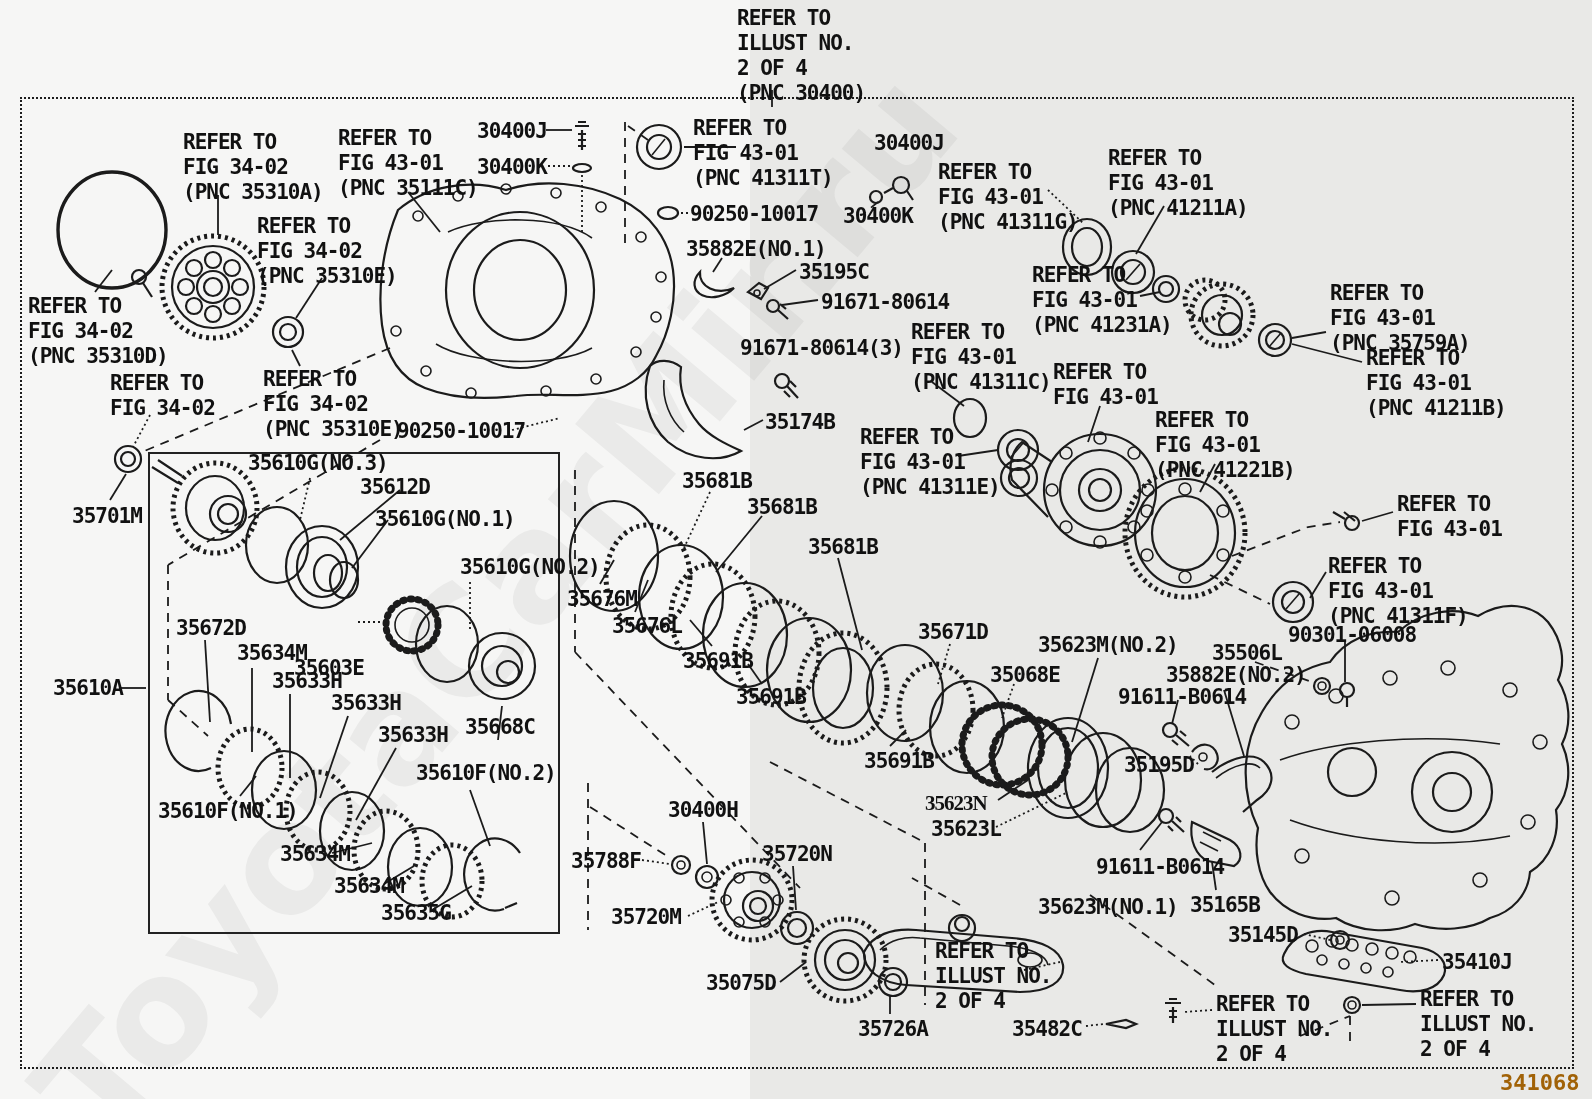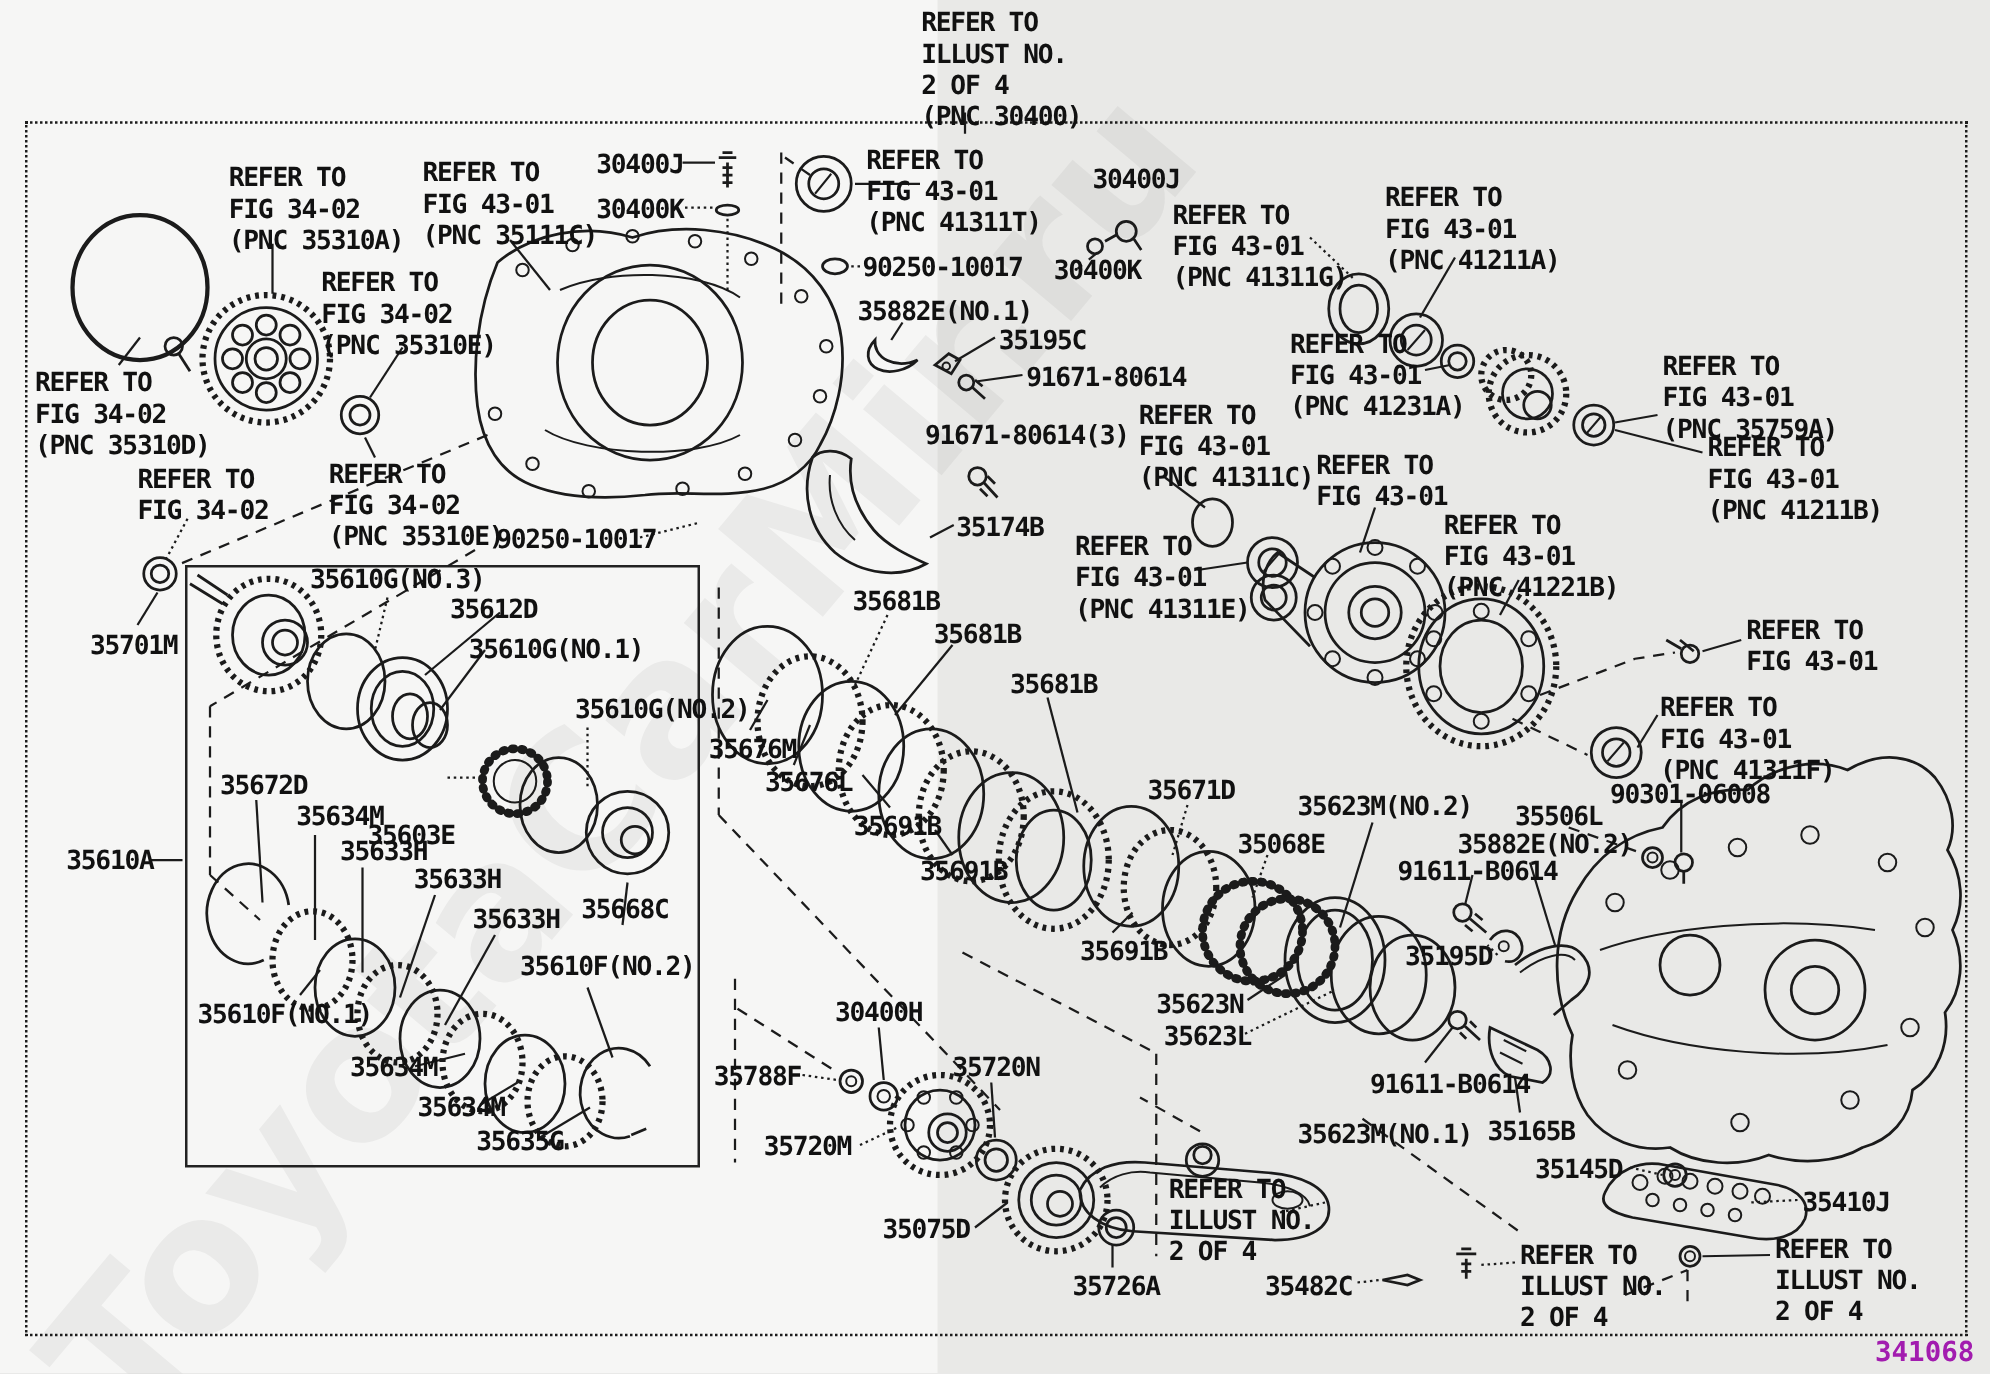--- a/index.html
+++ b/index.html
@@ -12,21 +12,21 @@
   .outer-border{position:absolute;left:20px;top:97px;width:1550px;height:968px;
                 border:2px dotted #1c1c1c;}
   .inner-box{position:absolute;left:148px;top:452px;width:408px;height:478px;
              border:2px solid #222;}
   .art{position:absolute;left:0;top:0;}
   .plabel{position:absolute;font:700 21px/23px "DejaVu Sans Mono",monospace;
           letter-spacing:-1px;white-space:nowrap;color:#111;}
   .refblock{position:absolute;font:700 21px/25px "DejaVu Sans Mono",monospace;
             letter-spacing:-1px;white-space:nowrap;color:#111;}
   .figure-code{position:absolute;left:1500px;top:1071px;font:700 22px/24px "DejaVu Sans Mono",monospace;
-               letter-spacing:0;color:#a21caf;}
+               letter-spacing:0;color:#a16207;}
   svg *{vector-effect:non-scaling-stroke;}
   .ln{fill:none;stroke:#1b1b1b;stroke-width:2.2;}
   .thin{fill:none;stroke:#1b1b1b;stroke-width:1.6;}
   .teeth{fill:none;stroke:#1b1b1b;stroke-width:5;stroke-dasharray:3 4;}
   .balls{fill:none;stroke:#1b1b1b;stroke-width:7;stroke-dasharray:1.5 6;stroke-linecap:round;}
   .dash{fill:none;stroke:#1b1b1b;stroke-width:1.8;stroke-dasharray:9 7;}
   .lead{fill:none;stroke:#1b1b1b;stroke-width:1.8;}
   .dotlead{fill:none;stroke:#1b1b1b;stroke-width:1.8;stroke-dasharray:2 3;}
 </style>
 </head>
@@ -531,21 +531,21 @@
       <div class="plabel" style="left: 747px; top: 496px;">35681B</div>
       <div class="plabel" style="left: 808px; top: 536px;">35681B</div>
       <div class="plabel" style="left: 567px; top: 588px;">35676M</div>
       <div class="plabel" style="left: 612px; top: 615px; text-align: center;">35676L</div>
       <div class="plabel" style="left: 683px; top: 650px;">35691B</div>
       <div class="plabel" style="left: 736px; top: 686px;">35691B</div>
       <div class="plabel" style="left: 864px; top: 750px;">35691B</div>
       <div class="plabel" style="left: 918px; top: 621px;">35671D</div>
       <div class="plabel" style="left: 990px; top: 664px;">35068E</div>
       <div class="plabel" style="left: 1038px; top: 634px;">35623M(NO.2)</div>
-      <div class="plabel" style="left: 925px; top: 792px;">35623N</div>
+      <div class="plabel" style="left: 925px; top: 792px; font-family: Liberation Serif, serif;">35623N</div>
       <div class="plabel" style="left: 931px; top: 818px;">35623L</div>
       <div class="plabel" style="left: 1212px; top: 642px;">35506L</div>
       <div class="plabel" style="left: 1166px; top: 664px;">35882E(NO.2)</div>
       <div class="plabel" style="left: 1118px; top: 686px;">91611-B0614</div>
       <div class="plabel" style="left: 1124px; top: 754px;">35195D</div>
       <div class="plabel" style="left: 1288px; top: 624px;">90301-06008</div>
       <div class="plabel" style="left: 1096px; top: 856px;">91611-B0614</div>
       <div class="plabel" style="left: 1038px; top: 884px; margin-top: 12px;">35623M(NO.1)</div>
       <div class="plabel" style="left: 1190px; top: 894px;">35165B</div>
       <div class="plabel" style="left: 1228px; top: 924px;">35145D</div>

